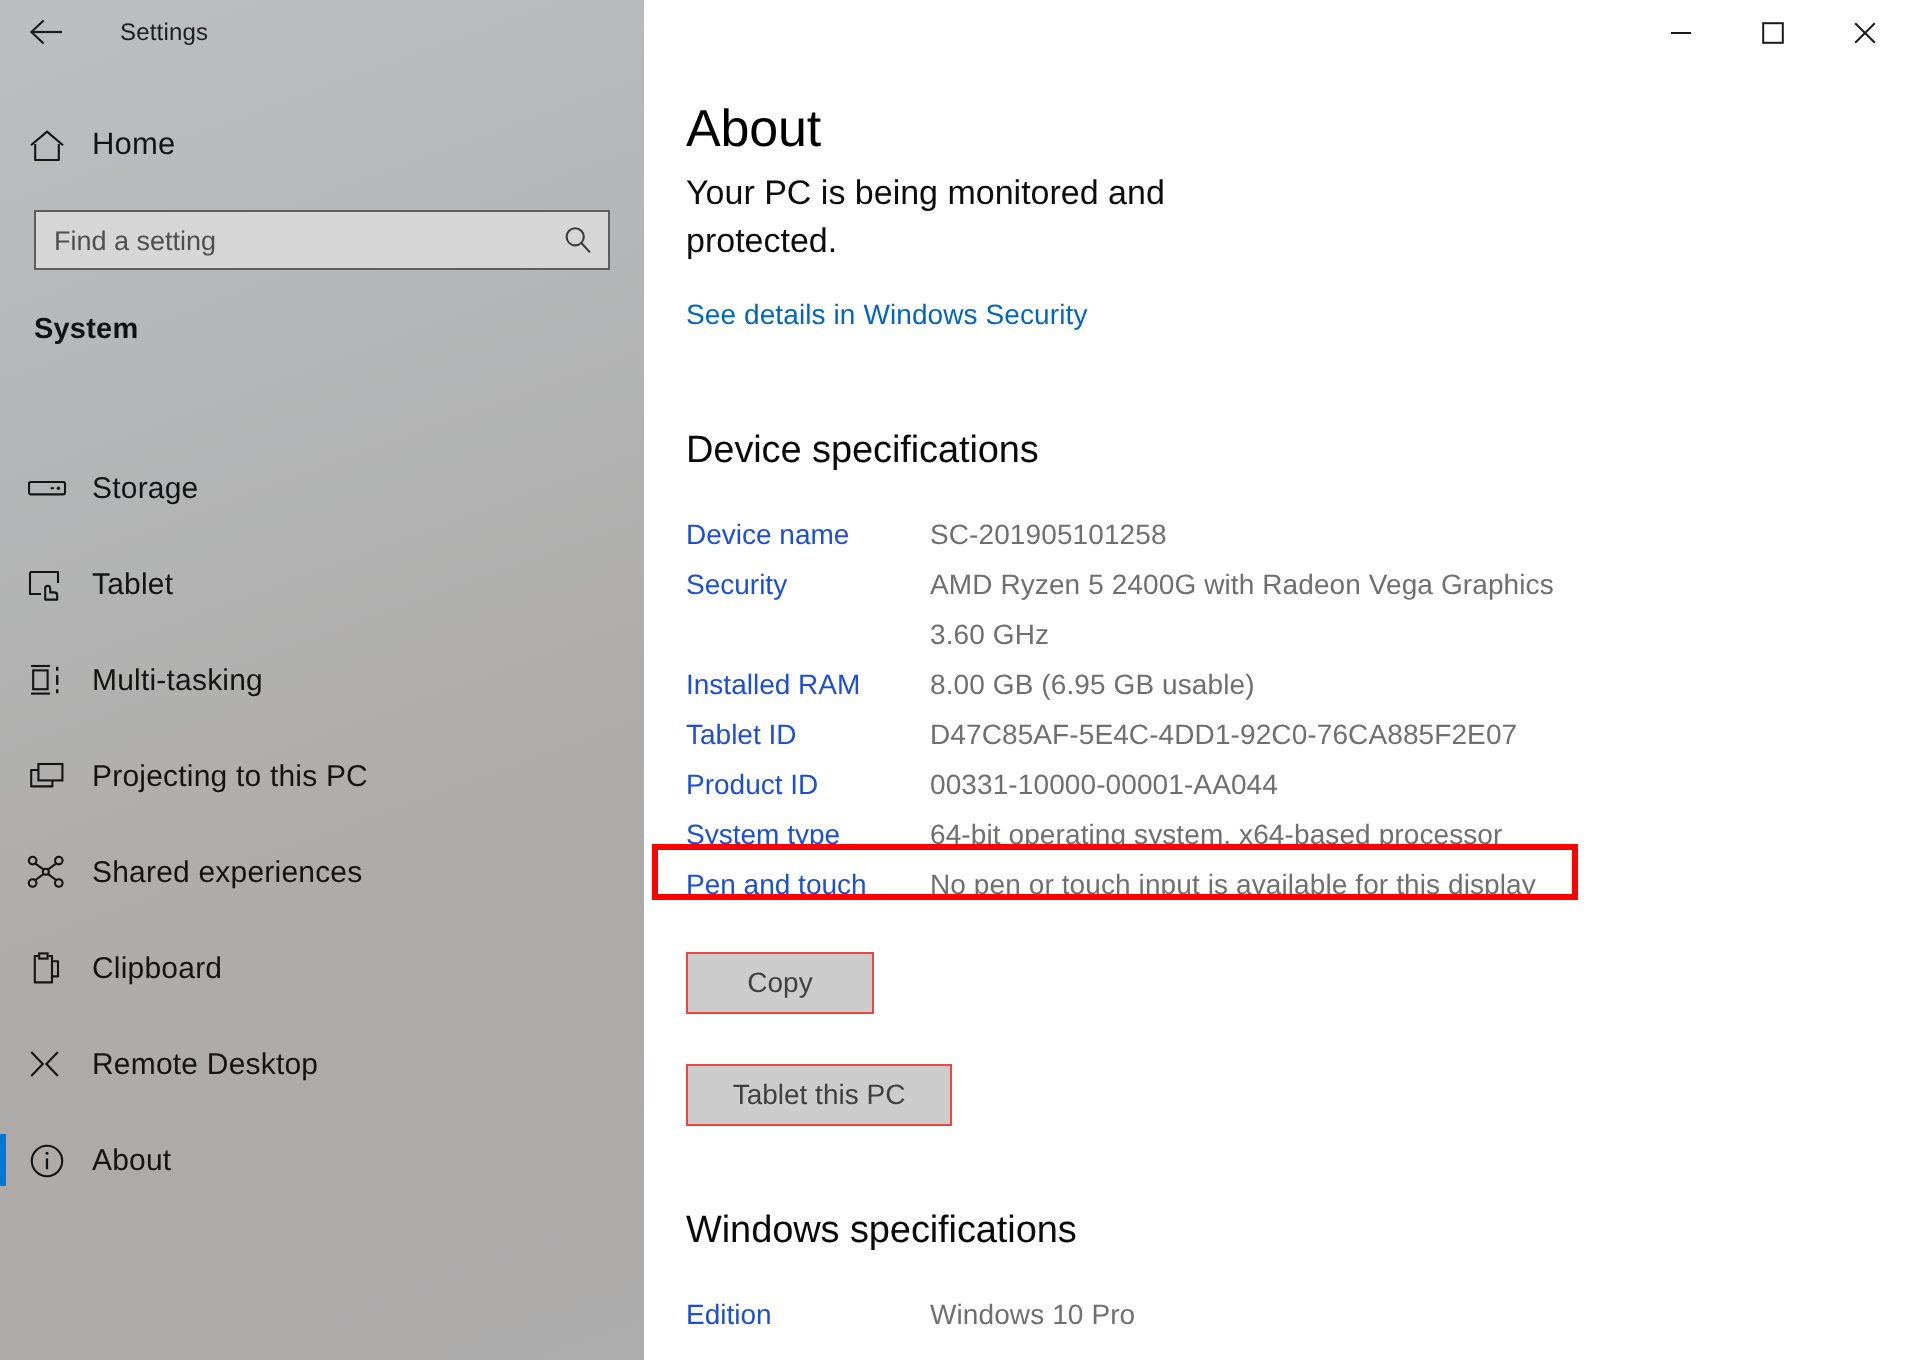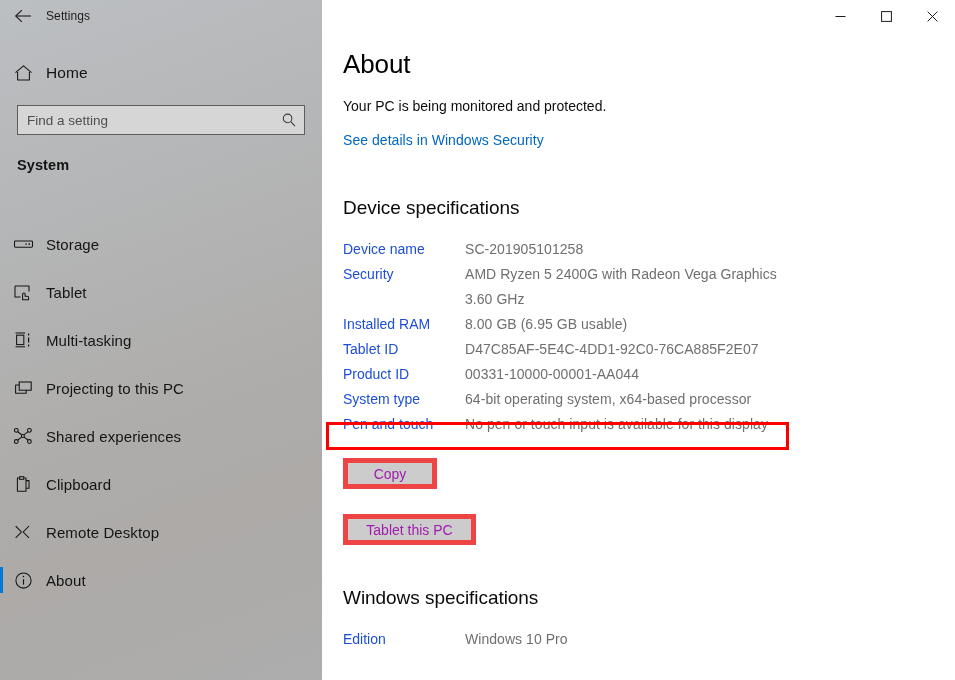--- a/index.html
+++ b/index.html
@@ -54,20 +54,21 @@
     align-items: center;
     justify-content: center;
     cursor: pointer;
   }
   #back-button svg { display: block; }
 
   #app-title {
     font-size: 12px;
     color: #1c1c1c;
     letter-spacing: 0.1px;
+    margin-left: 14px;
     white-space: nowrap;
   }
 
   
   #home-row {
     position: absolute;
     left: 0;
     top: 56px;
     width: 284px;
     height: 34px;
@@ -203,22 +204,22 @@
 
   #page-title {
     font-size: 26px;
     font-weight: normal;
     color: #000000;
     line-height: 1.1;
     letter-spacing: -0.1px;
   }
 
   #status-text {
-    margin-top: 18px;
-    font-size: 14px;
+    margin-top: 6px;
+    font-size: 17px;
     color: #0d0d0d;
     line-height: 1.42;
     max-width: 300px;
     font-weight: normal;
   }
 
   #security-link {
     display: inline-block;
     margin-top: 16px;
     font-size: 14px;
@@ -271,24 +272,24 @@
     height: 28px;
     border: 3px solid #ff0000;
     pointer-events: none;
     z-index: 5;
   }
 
   
   .win-button {
     display: inline-block;
     background: #cccccc;
-    border: 5px solid #ef4444;
+    border: 1px solid #ef4444;
     font-family: "Liberation Sans", sans-serif;
     font-size: 14px;
-    color: #a21caf;
+    color: #404040;
     cursor: pointer;
     text-align: center;
     line-height: 1;
   }
 
   #copy-button {
     margin-top: 21px;
     width: 94px;
     height: 31px;
   }

